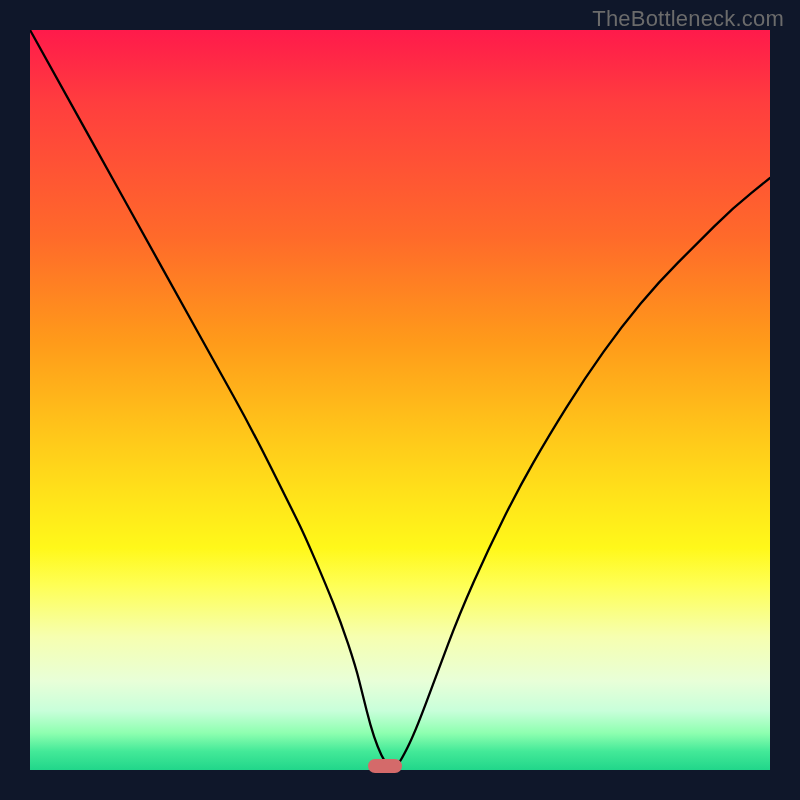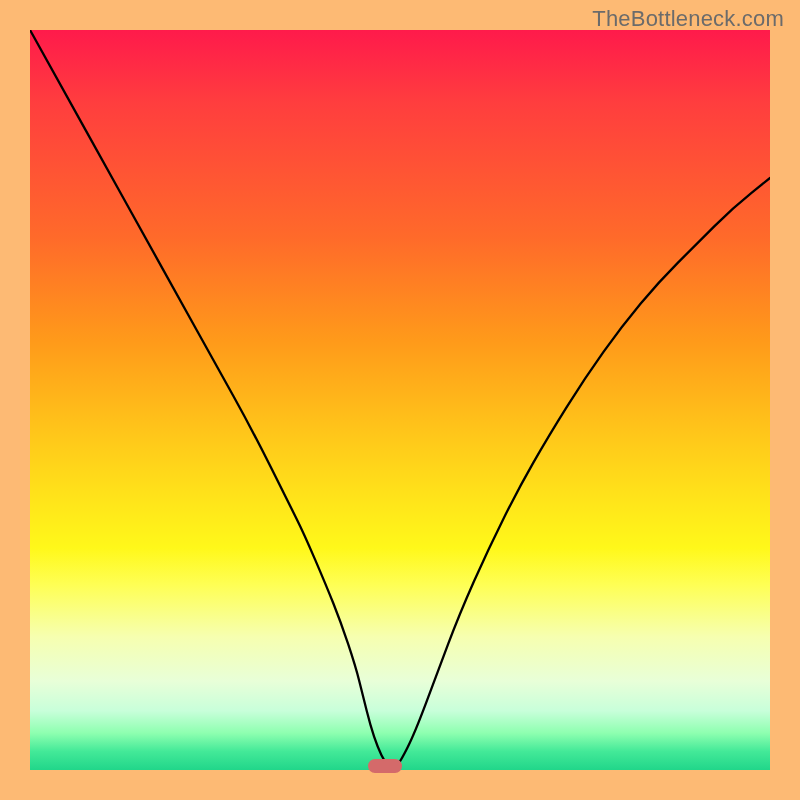--- a/index.html
+++ b/index.html
@@ -8,21 +8,21 @@
     width: 800px;
     height: 800px;
     overflow: hidden;
     background: #000;
     font-family: Arial, Helvetica, sans-serif;
   }
   .frame {
     position: relative;
     width: 800px;
     height: 800px;
-    background: #fdba74;
+    background: #0f172a;
   }
   .plot-area {
     position: absolute;
     left: 30px;
     top: 30px;
     width: 740px;
     height: 740px;
     background: linear-gradient(to bottom,
       #ff1a4b 0%,
       #ff3e3e 10%,

